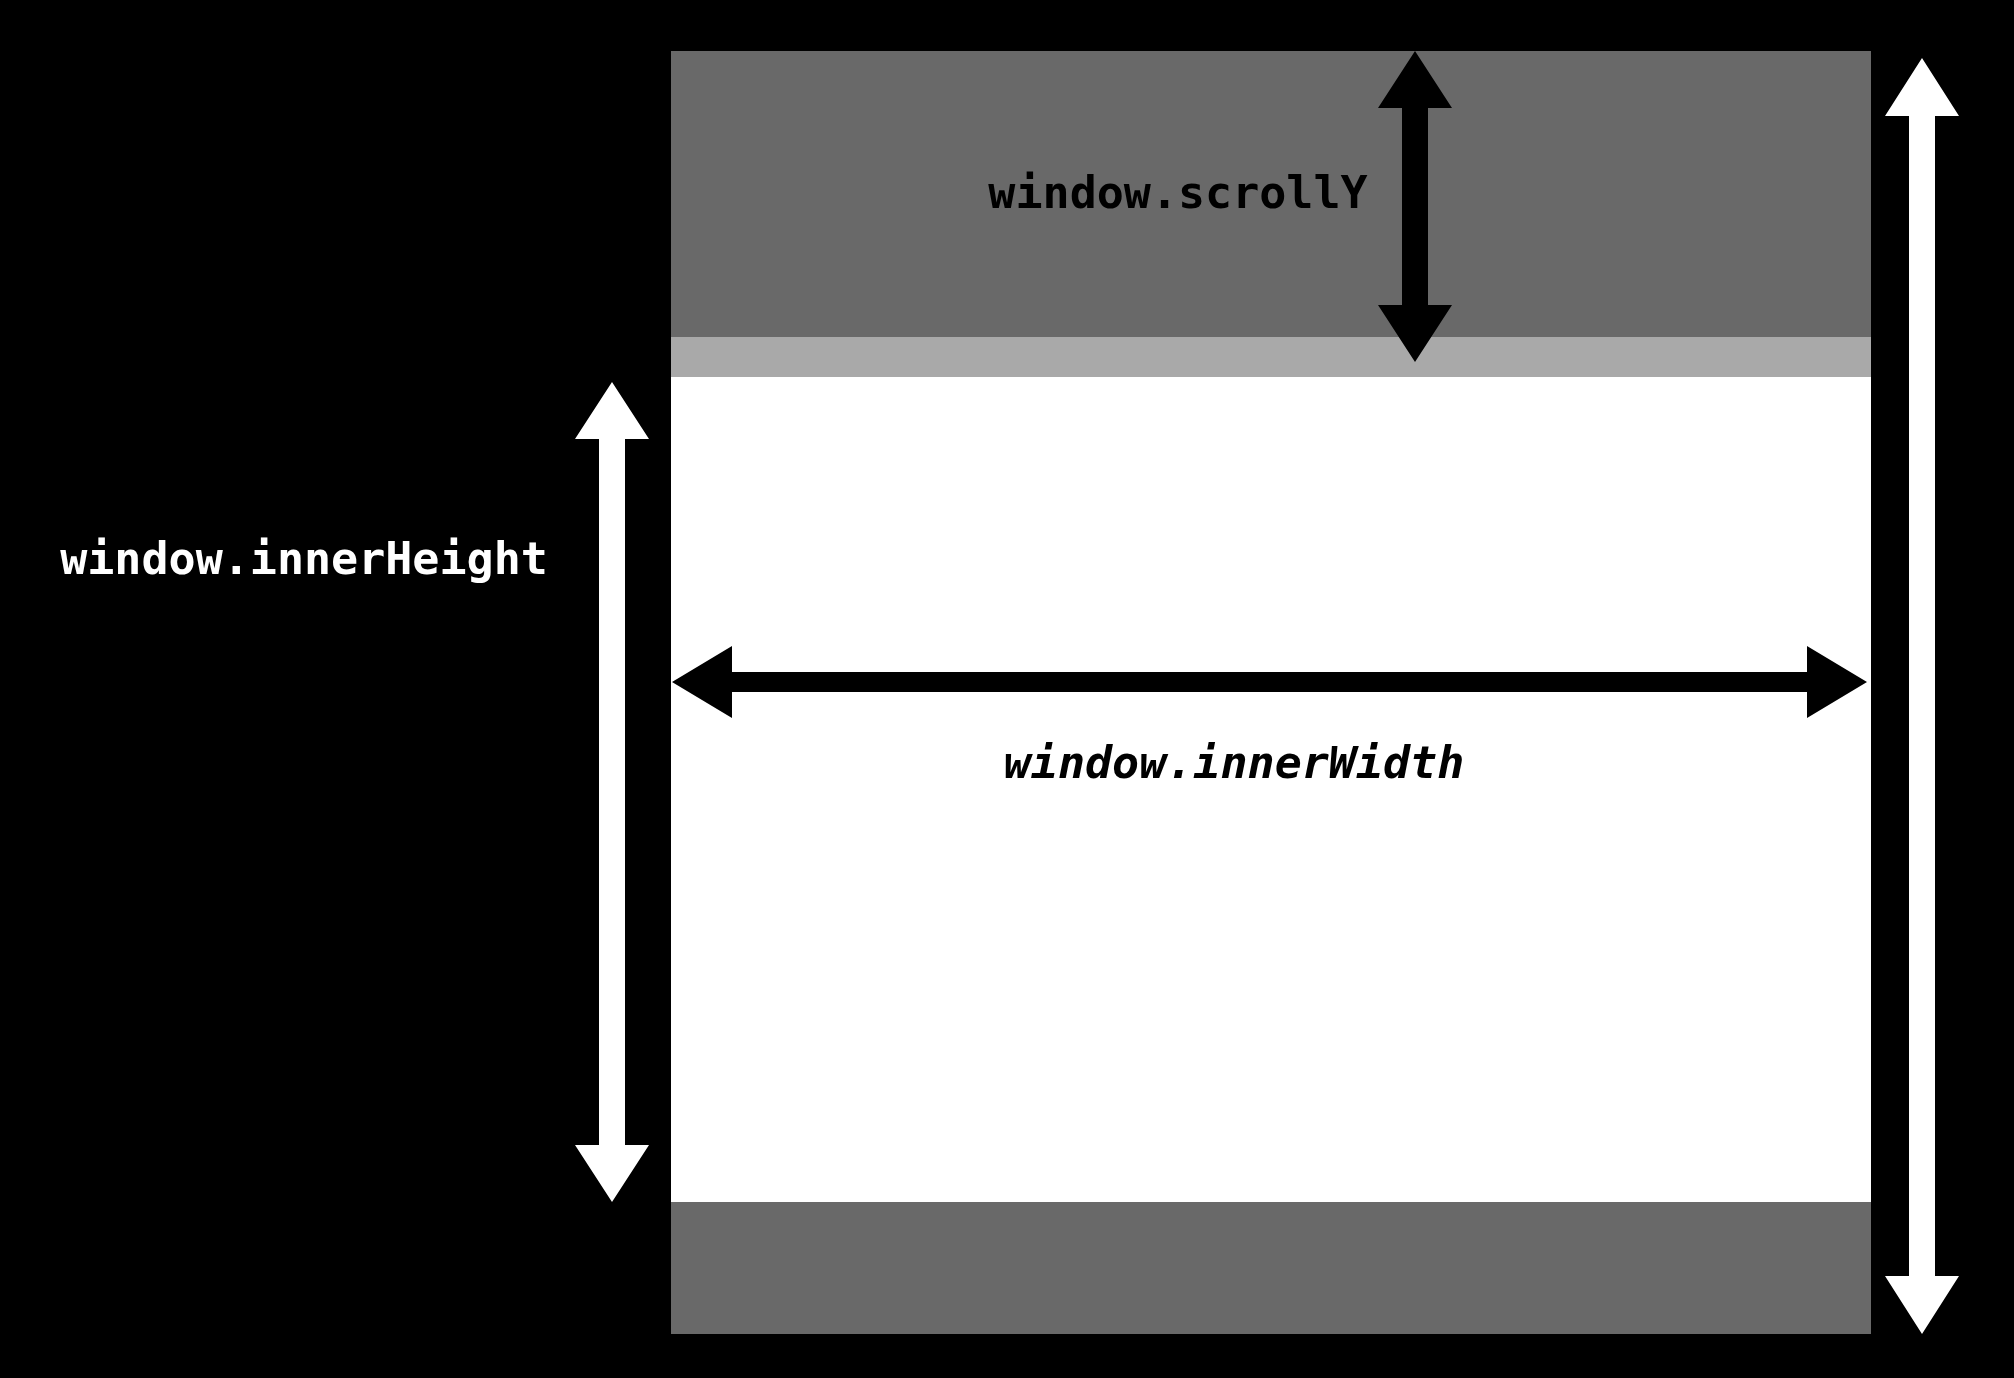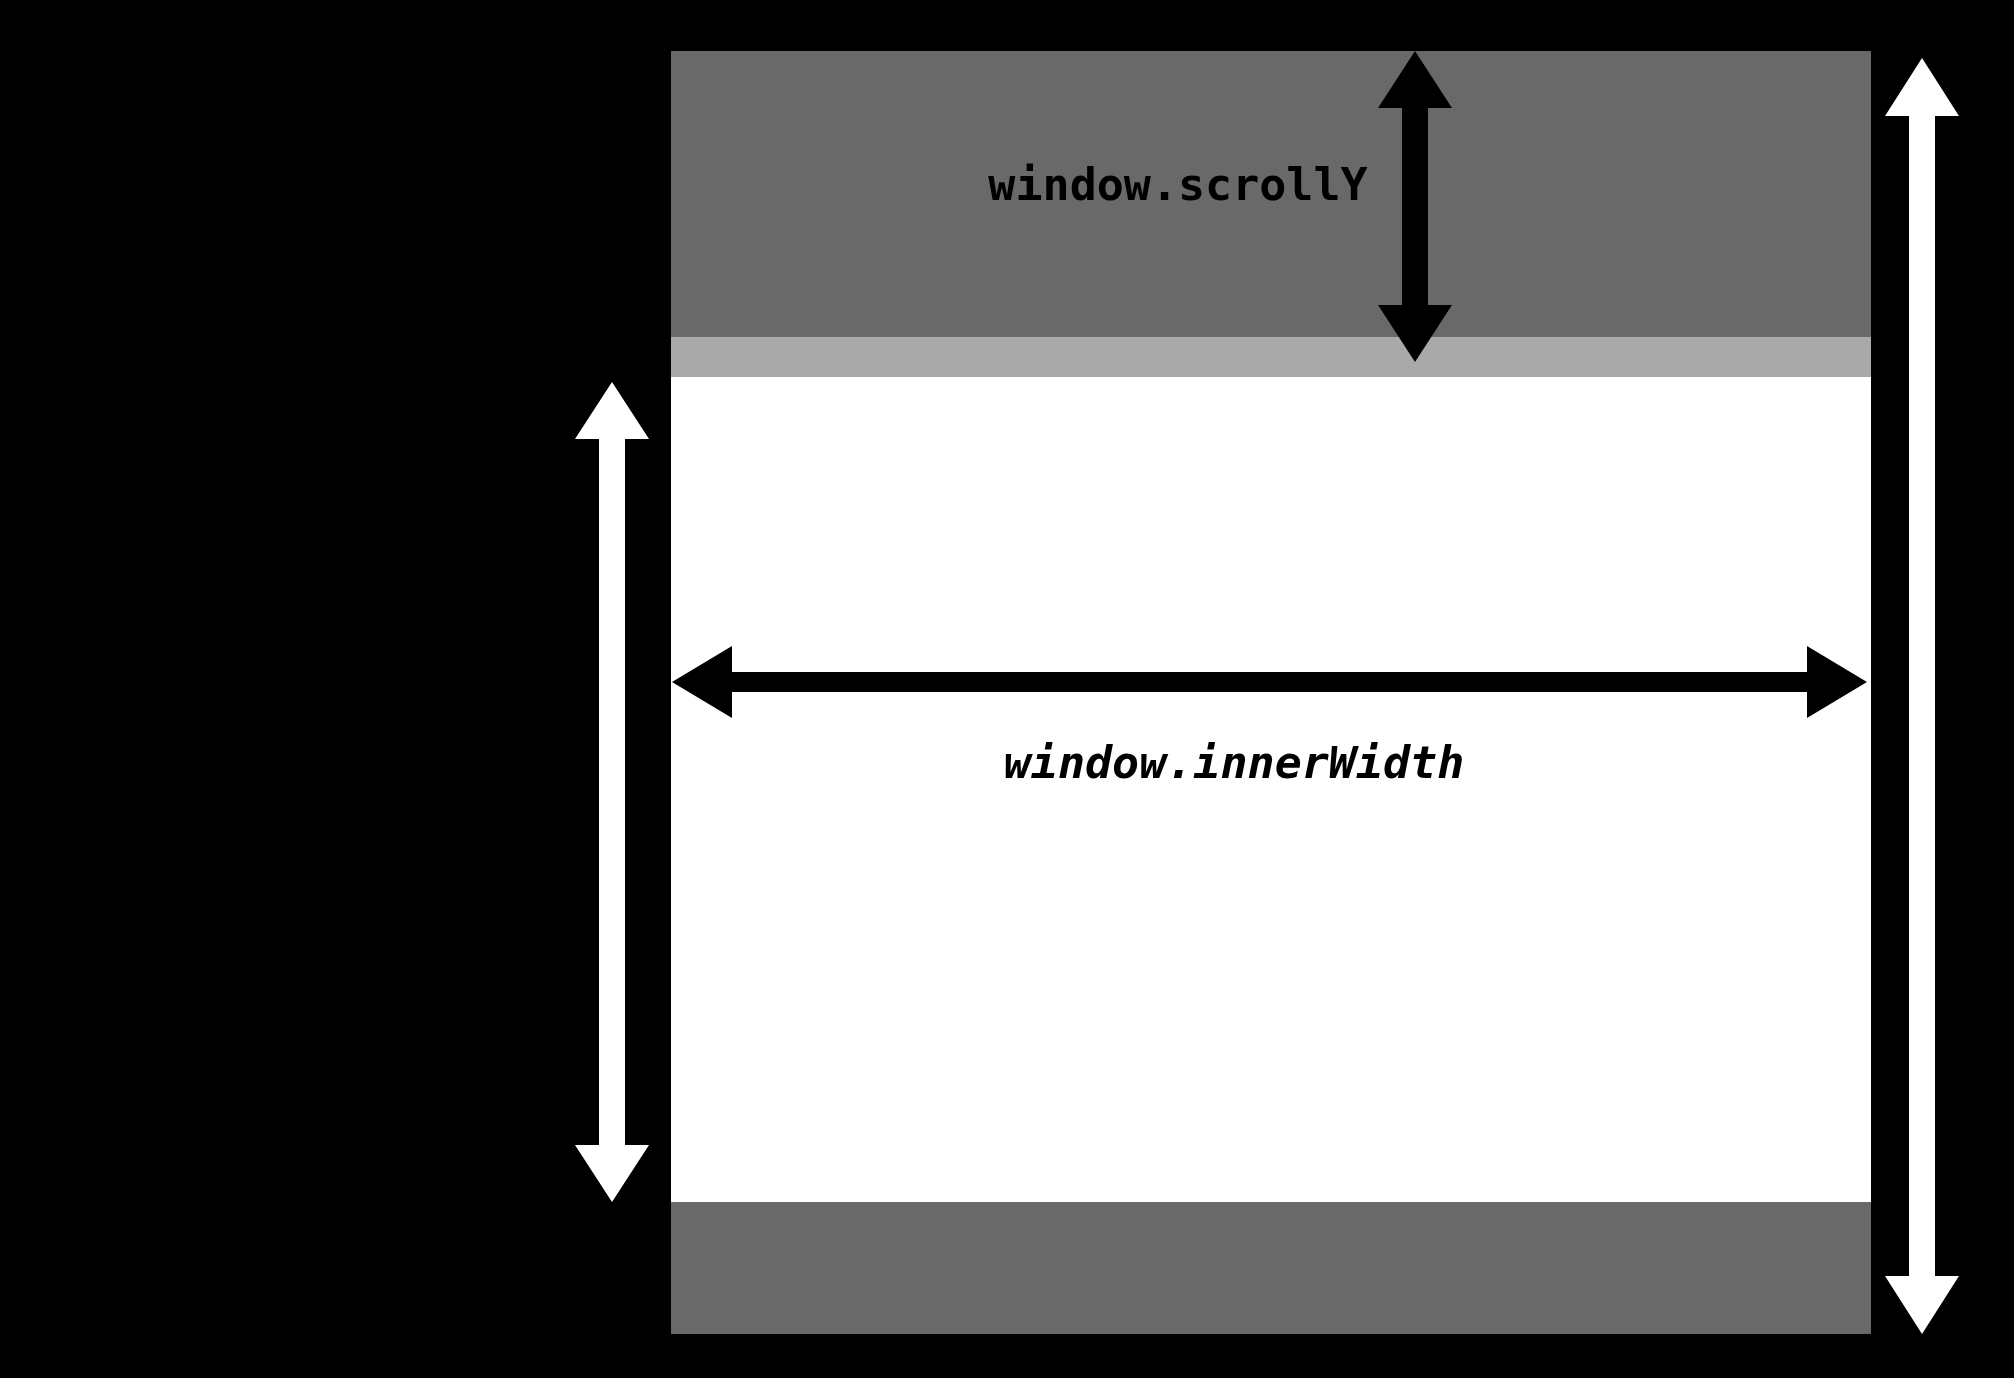--- a/index.html
+++ b/index.html
@@ -33,21 +33,21 @@
     transform: translate(-50%, -50%);
     font-size: 45px;
     font-weight: bold;
     line-height: 1;
     white-space: nowrap;
     letter-spacing: 0;
   }
   .label-dark { color: var(--color-label-dark, #000); }
   .label-light { color: var(--color-label-light, #fff); }
 
-  .label-scrolly { left: 1178px; top: 184px; }
+  .label-scrolly { left: 1178px; top: 192px; }
   .label-innerheight { left: 304px; top: 558px; }
   .label-innerwidth { left: 1234px; top: 762px; font-style: italic; }
   .label-offsetheight { left: 1498px; top: 1274px; }
 
   .arrow { position: absolute; display: block; }
   .arrow-scrolly { left: 1375px; top: 51px; }
   .arrow-innerheight { left: 572px; top: 382px; }
   .arrow-innerwidth { left: 672px; top: 642px; }
   .arrow-offsetheight { left: 1882px; top: 58px; }
 
@@ -76,17 +76,18 @@
   <svg class="arrow arrow-innerwidth" width="1195" height="80" viewBox="0 0 1195 80" xmlns="http://www.w3.org/2000/svg">
     <polygon class="fill-dark" points="0,40 60,4 60,30 1135,30 1135,4 1195,40 1135,76 1135,50 60,50 60,76"></polygon>
   </svg>
 
   <svg class="arrow arrow-offsetheight" width="80" height="1276" viewBox="0 0 80 1276" xmlns="http://www.w3.org/2000/svg">
     <polygon class="fill-light" points="40,0 3,58 27,58 27,1218 3,1218 40,1276 77,1218 53,1218 53,58 77,58"></polygon>
   </svg>
 
   <div class="label label-dark label-scrolly">window.scrollY</div>
 
+  <div class="label label-light label-innerheight">window.innerHeight</div>
 
   <div class="label label-dark label-innerwidth">window.innerWidth</div>
 
 
 </div>
 
 </body></html>

